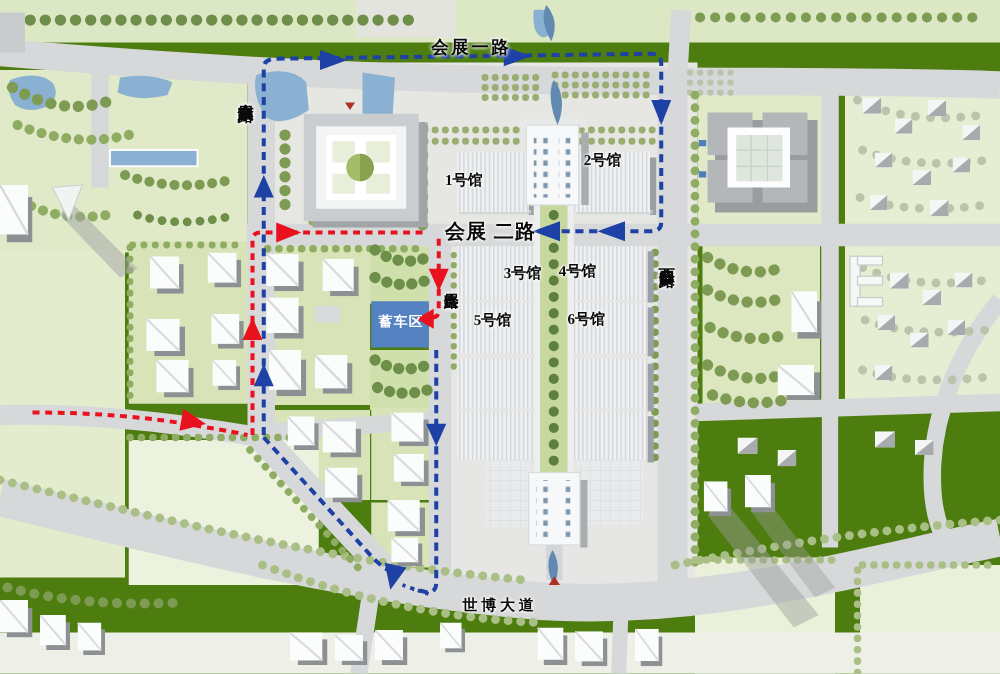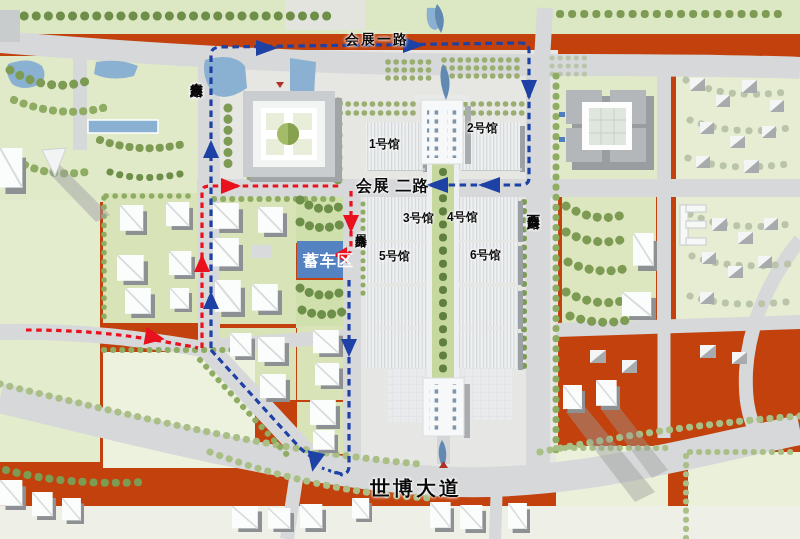--- a/index.html
+++ b/index.html
@@ -1,24 +1,24 @@
 <!DOCTYPE html>
 <html><head>
 <meta charset="utf-8">
 <style>
   html,body{margin:0;padding:0;background:#fff;}
   #stage{position:relative;width:800px;height:539px;overflow:hidden;
-         font-family:Liberation Sans, sans-serif;background:#c2410c;}
+         font-family:Liberation Serif, serif;background:#4d7c0f;}
   #stage svg{position:absolute;left:0;top:0;}
   .lbl{position:absolute;font-weight:700;color:#0a0a0a;line-height:1;white-space:nowrap;
        text-shadow:0 0 2px #fff,0 0 3px rgba(255,255,255,.9),0 0 4px rgba(255,255,255,.8);}
   .v{writing-mode:vertical-rl;text-orientation:upright;letter-spacing:1px;}
   .hall-lbl{font-size:12px;}
   .road-lbl{font-size:13px;}
-  .staging-lbl{color:#fff;font-size:16px;text-shadow:none;letter-spacing:1px;}
+  .staging-lbl{color:#fff;font-size:11px;text-shadow:none;letter-spacing:1px;}
   .tr{fill:none;stroke-linecap:round;}
   .route{fill:none;stroke-linecap:butt;}
 </style>
 </head>
 <body>
 
 <div id="stage">
 <svg width="800" height="539" viewBox="0 0 800 539">
   <defs>
     <pattern id="ribs" patternUnits="userSpaceOnUse" width="3.4" height="8">
@@ -325,23 +325,23 @@
     <polygon points="351,233 343,215 359,215"></polygon>
     <polygon points="333,255 347,247 347,263"></polygon>
   </g>
 </svg>
 
 <div class="lbl road-lbl" style="left:345px;top:32px;font-size:14px;letter-spacing:2px;">会展一路</div>
 <div class="lbl road-lbl v" style="left:190px;top:72px;">东会展路</div>
 <div class="lbl road-lbl" style="left:356px;top:178px;font-size:16px;letter-spacing:1px;">会展 二路</div>
 <div class="lbl road-lbl v" style="left:527px;top:204px;">西会展路</div>
 <div class="lbl v" style="left:355px;top:224px;font-size:12px;">会展路</div>
-<div class="lbl" style="left:370px;top:478px;font-size:20px;letter-spacing:3px;">世博大道</div>
-
-<div class="lbl hall-lbl" style="left:369px;top:138px;">1号馆</div>
+<div class="lbl" style="left:370px;top:478px;font-size:12px;letter-spacing:3px;">世博大道</div>
+
+<div class="lbl hall-lbl" style="left:356px;top:138px;">1号馆</div>
 <div class="lbl hall-lbl" style="left:467px;top:122px;">2号馆</div>
 <div class="lbl hall-lbl" style="left:403px;top:212px;">3号馆</div>
 <div class="lbl hall-lbl" style="left:447px;top:211px;">4号馆</div>
 <div class="lbl hall-lbl" style="left:379px;top:250px;">5号馆</div>
-<div class="lbl hall-lbl" style="left:470px;top:249px;">6号馆</div>
+<div class="lbl hall-lbl" style="left:454px;top:249px;">6号馆</div>
 
 <div class="lbl staging-lbl" style="left:303px;top:253px;">蓄车区</div>
 </div>
 
 </body></html>

